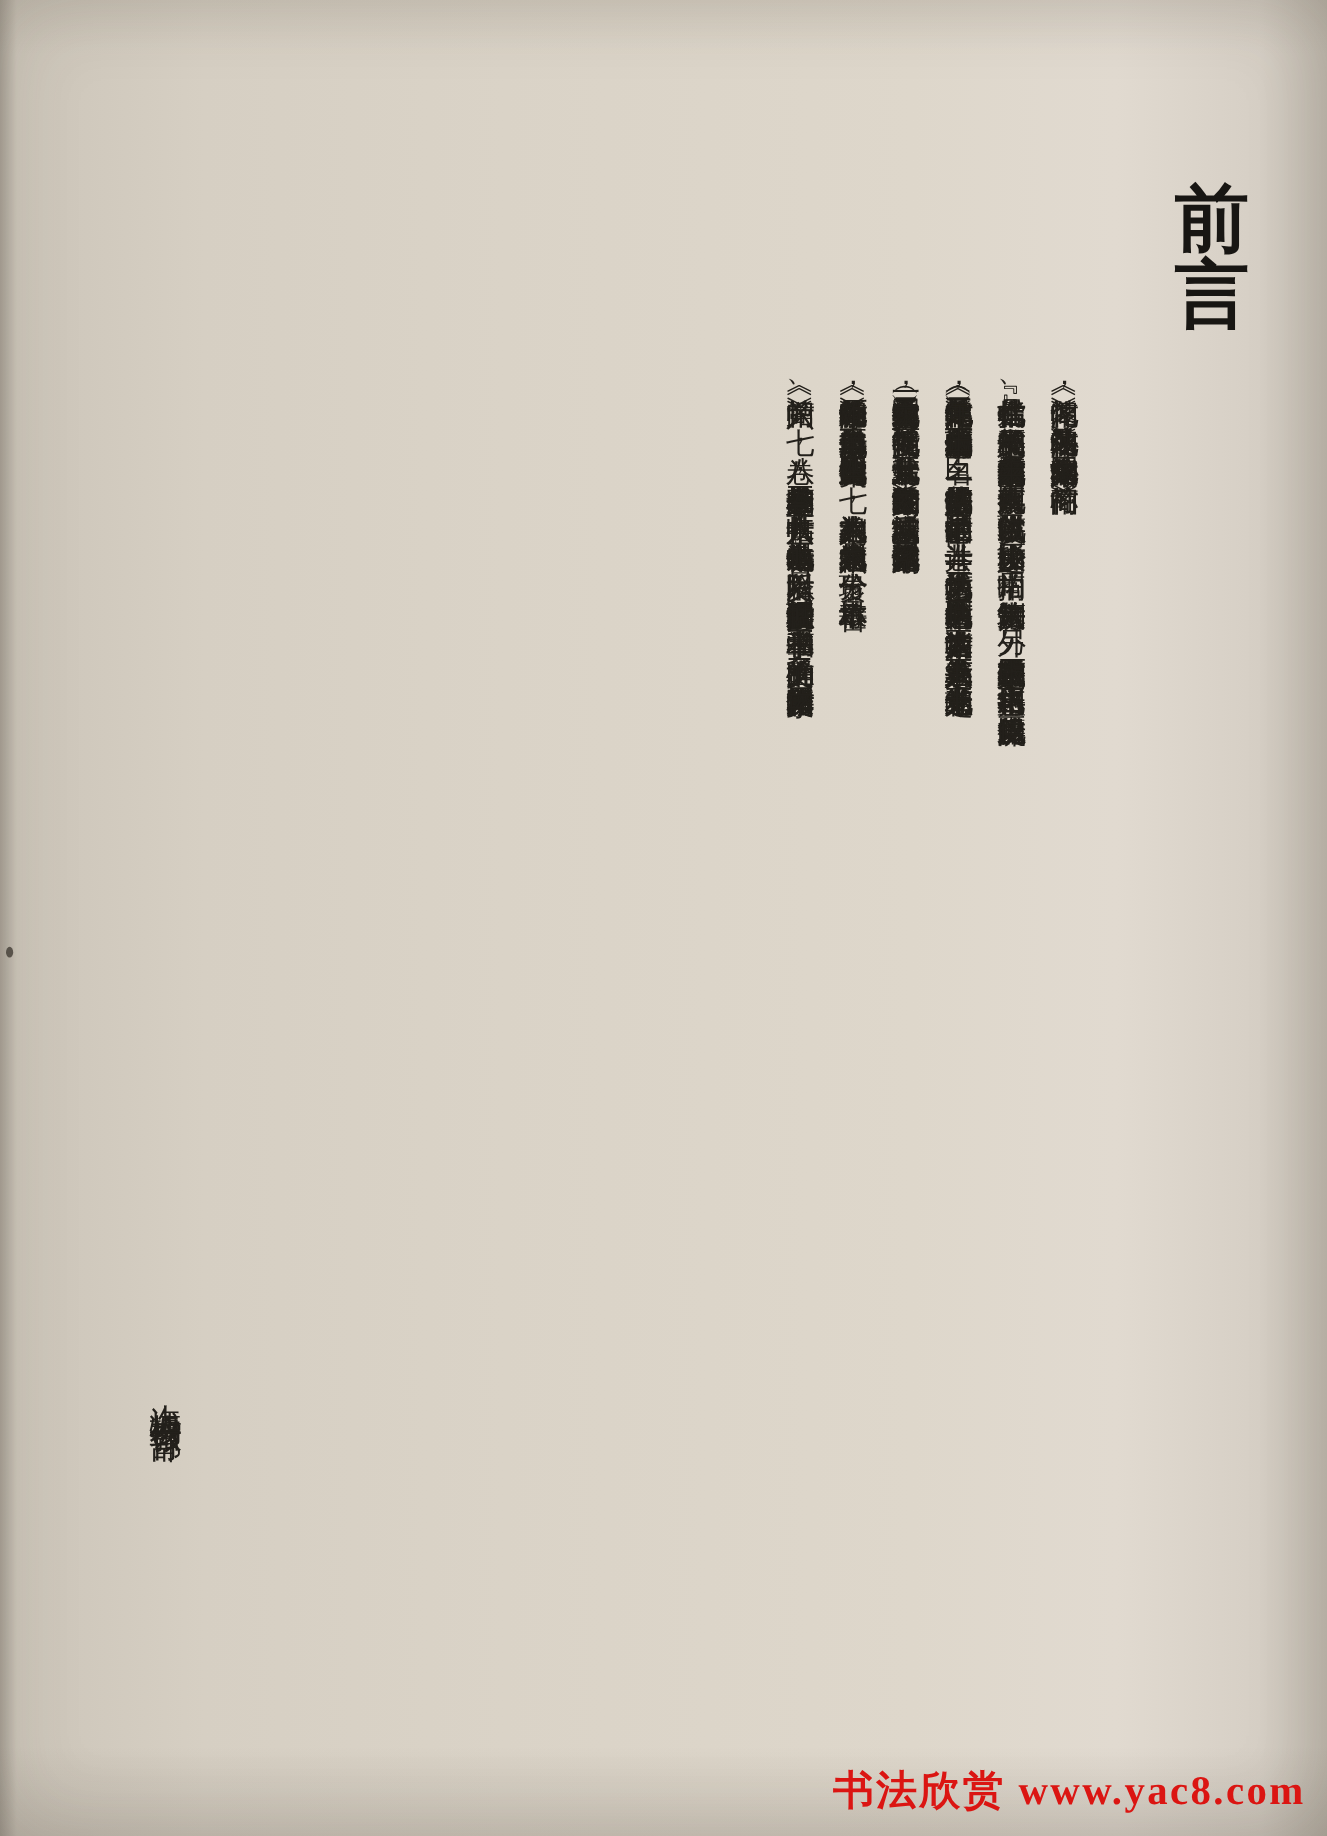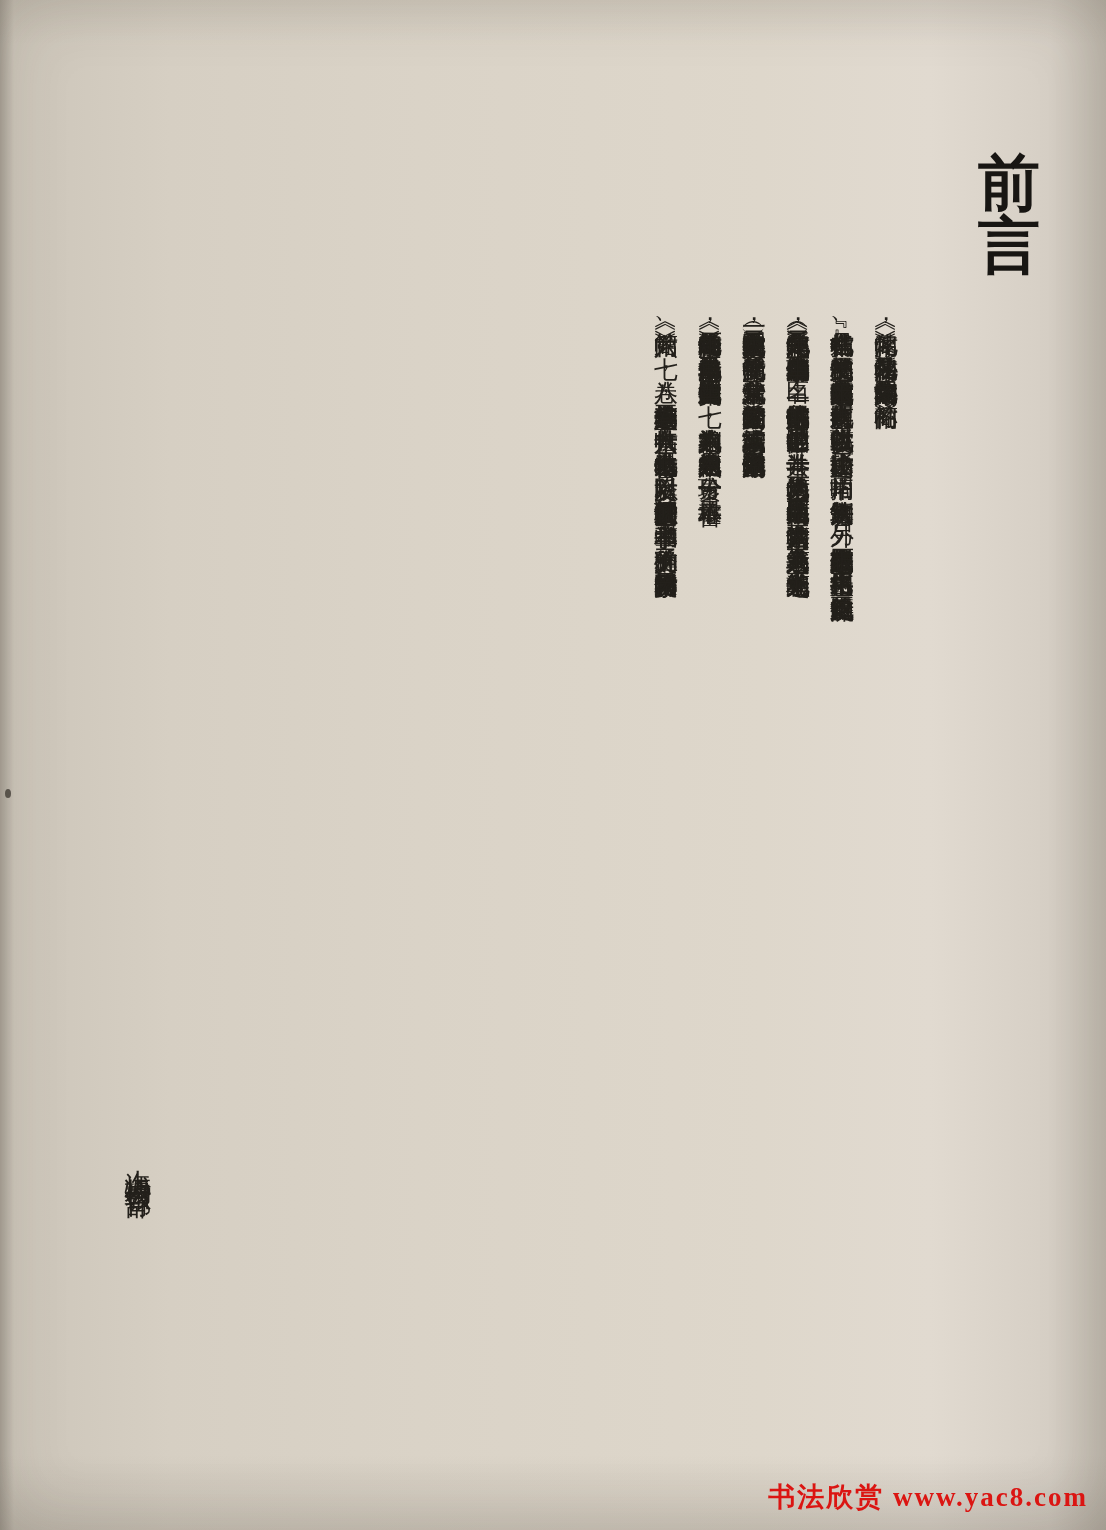--- a/index.html
+++ b/index.html
@@ -58,21 +58,21 @@
       font-size: 27px;
       letter-spacing: 3px;
       line-height: 32px;
       color: #23201b;
       white-space: nowrap;
     }
     .watermark {
       position: absolute;
       right: 18px;
       bottom: 15px;
-      font-size: 27px;
+      font-size: 34px;
       letter-spacing: 2px;
       font-weight: 700;
       color: #db1512;
       white-space: nowrap;
       font-family: "Liberation Serif", "DejaVu Serif", serif;
     }
     .speck {
       position: absolute;
       left: 5px;
       top: 789px;

